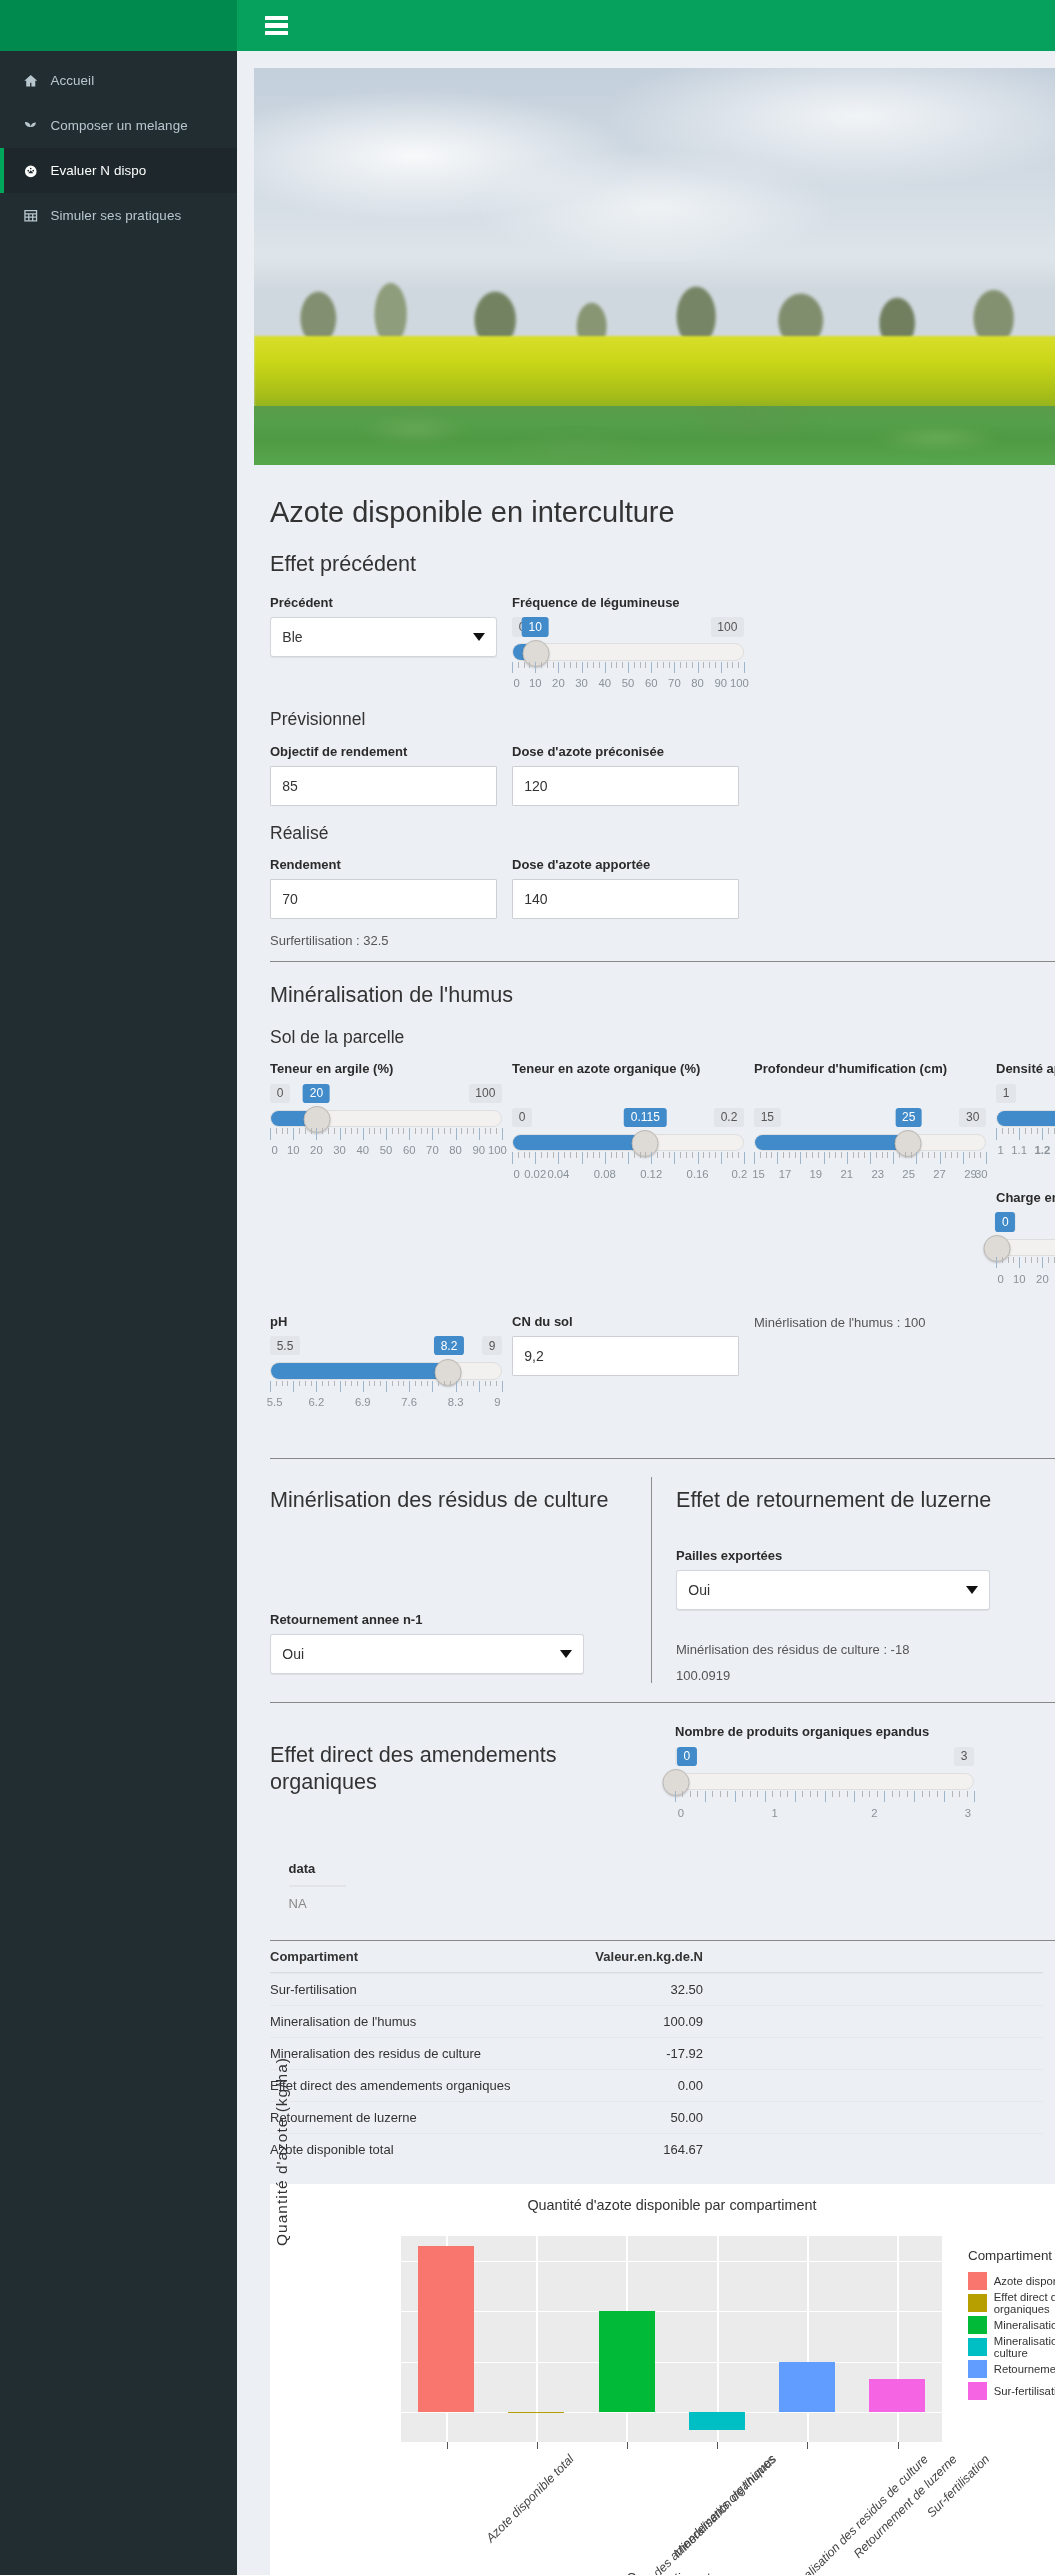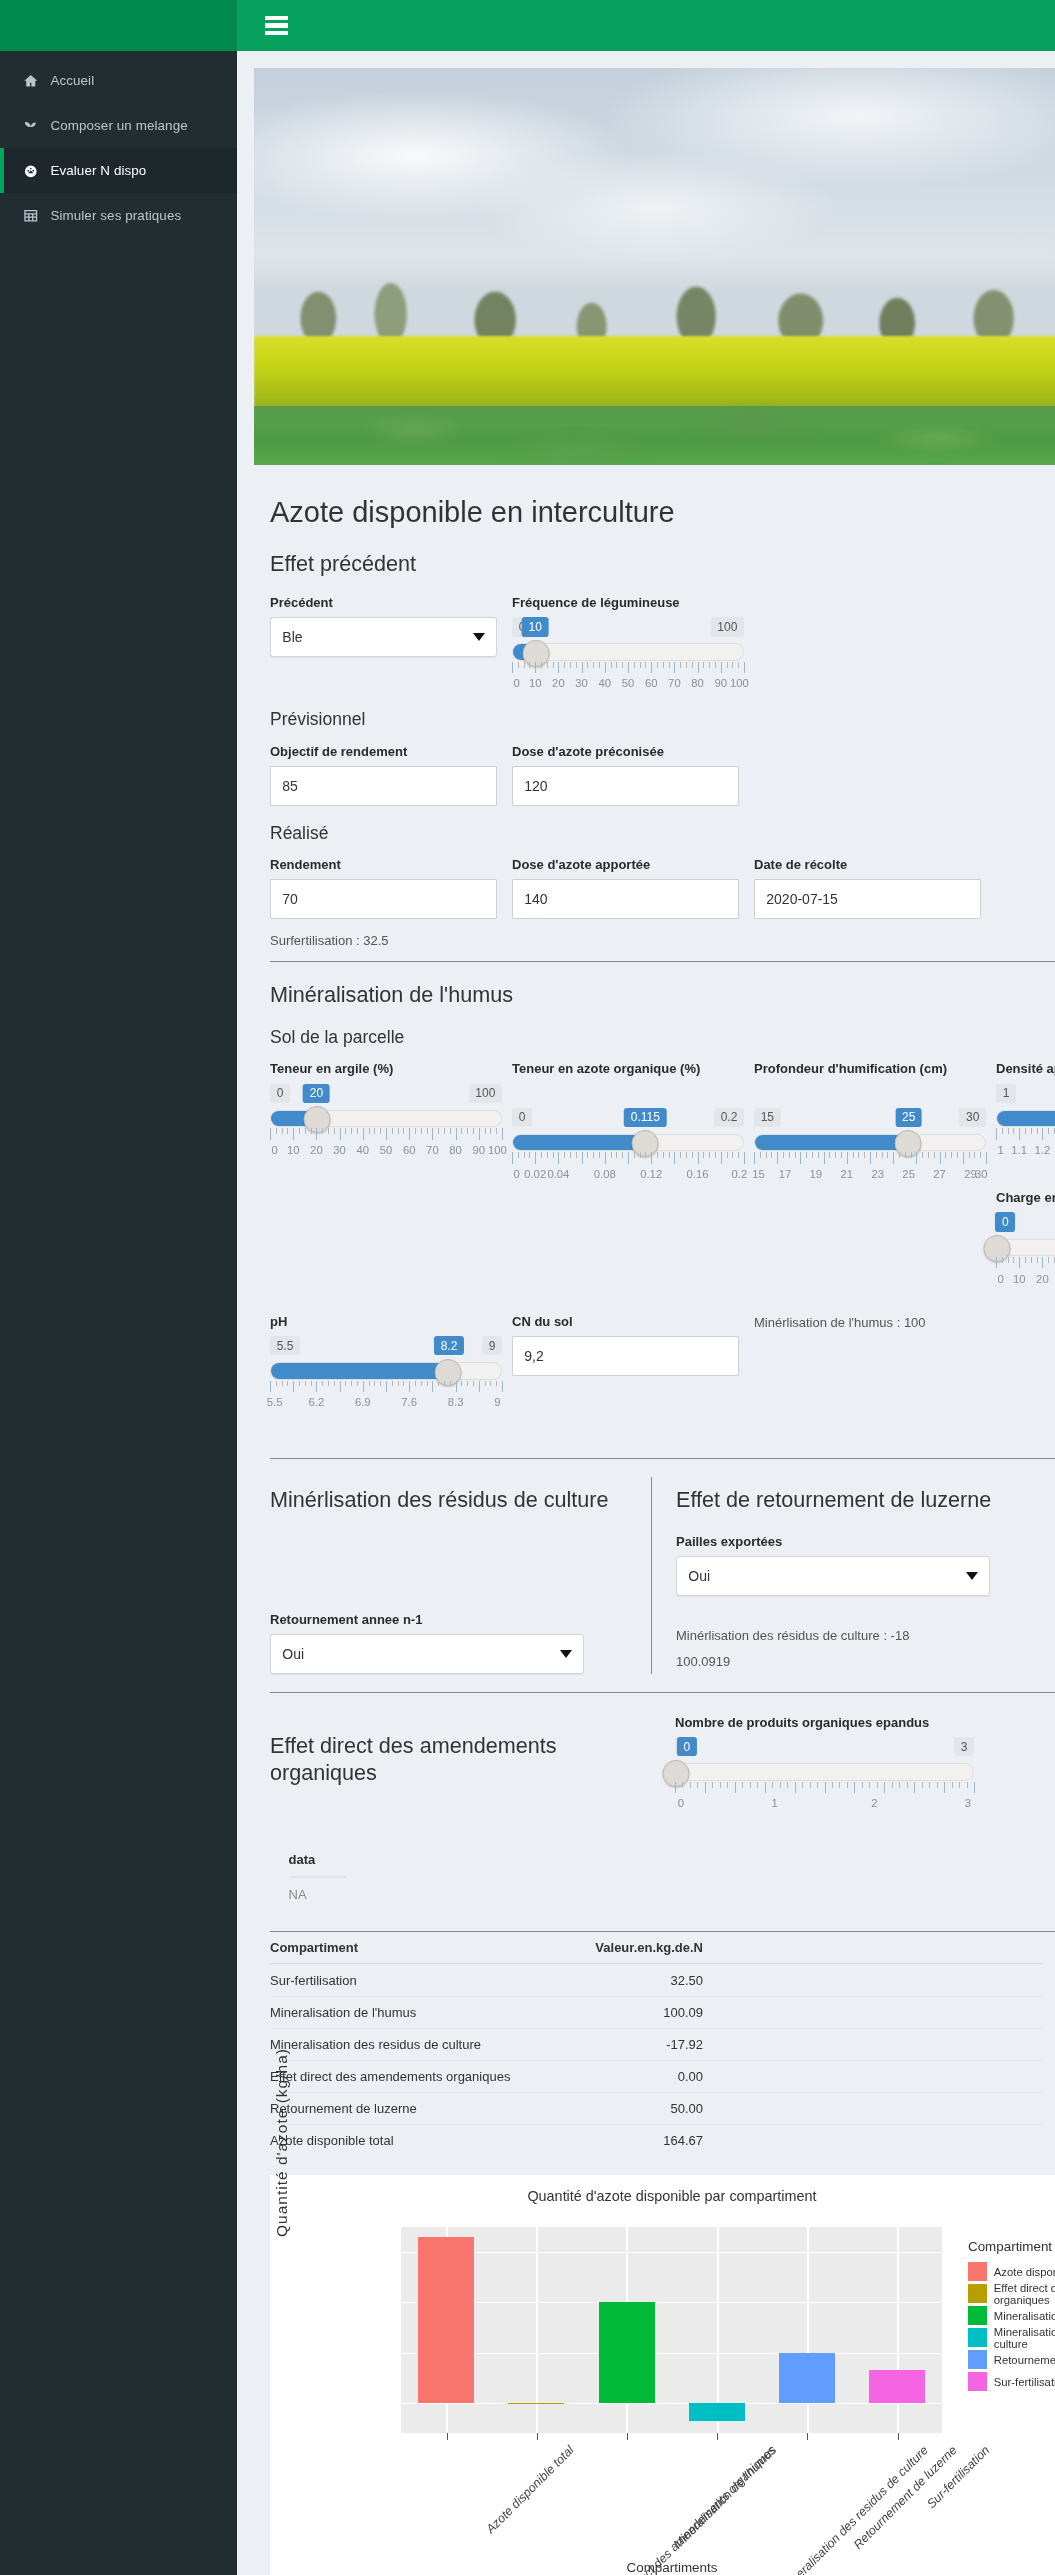--- a/index.html
+++ b/index.html
@@ -324,26 +324,20 @@
           <div class="txt">
             <span>70</span>
           </div>
         </div>
         <div class="col">
           <div class="fieldlabel">Dose d'azote apportée</div>
           <div class="txt">
             <span>140</span>
           </div>
         </div>
-        <div class="col">
-          <div class="fieldlabel">Date de récolte</div>
-          <div class="txt">
-            <span>2020-07-15</span>
-          </div>
-        </div>
       </div>
 
       <div class="hint">Surfertilisation : 32.5</div>
       <hr class="rule">
 
       <h2 class="sec" style="margin-top:20.6px">Minéralisation de l'humus</h2>
       <h3 class="sub" style="margin-top:0">Sol de la parcelle</h3>
 
       <div class="row">
         <div class="col">
@@ -568,21 +562,21 @@
                 <i class="min" style="left: 12.5%;"></i>
                 <i class="min" style="left: 15%;"></i>
                 <i class="min" style="left: 17.5%;"></i>
                 <i class="maj" style="left: 20%;"></i>
                 <i class="min" style="left: 22.5%;"></i>
                 <i class="min" style="left: 25%;"></i>
               </div>
               <div class="sl-ticks">
                 <span style="left: 2%;">1</span>
                 <span style="left: 10%;">1.1</span>
-                <span style="left: 20%;">1.2</span>
+                <span style="left: 20%; font-weight: bold;">1.2</span>
               </div>
             </div>
           <div class="fieldlabel" style="margin-top:31px">Charge en cailloux (%)</div>
           <div class="slider-wrap">
               <div class="sl-top">
                 <span class="pill" style="left: 0px;">0</span>
                 <span class="pill cur" style="left: 4%;">0</span>
               </div>
               <div class="sl-track">
                 <div class="sl-fill" style="width: 0%;"></div>
@@ -695,21 +689,21 @@
           <div style="margin-top:98px">
             <div class="fieldlabel">Retournement annee n-1</div>
             <div class="sel" style="width:314px">
               <span>Oui</span>
               <span class="caret"></span>
             </div>
           </div>
         </div>
         <div class="right">
           <h2>Effet de retournement de luzerne</h2>
-          <div style="margin-top:20px">
+          <div style="margin-top:34px">
             <div class="fieldlabel">Pailles exportées</div>
             <div class="sel" style="width:314px">
               <span>Oui</span>
               <span class="caret"></span>
             </div>
           </div>
           <div style="font-size:13px;color:#555;margin-top:32px">Minérlisation des résidus de culture : -18</div>
           <div style="font-size:13px;color:#555;margin-top:11.3px">100.0919</div>
         </div>
       </div>

